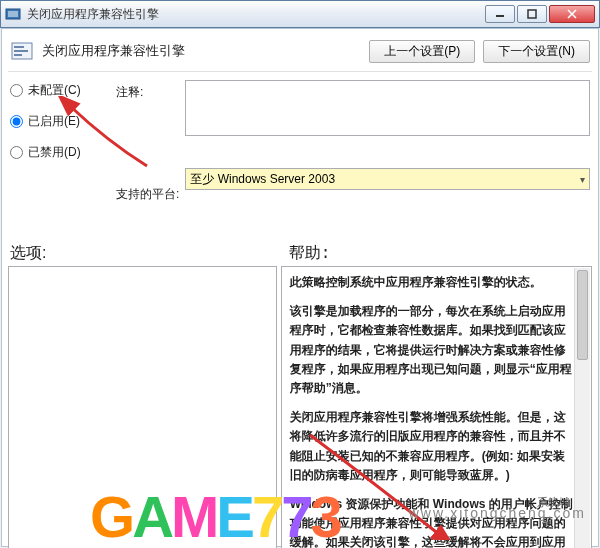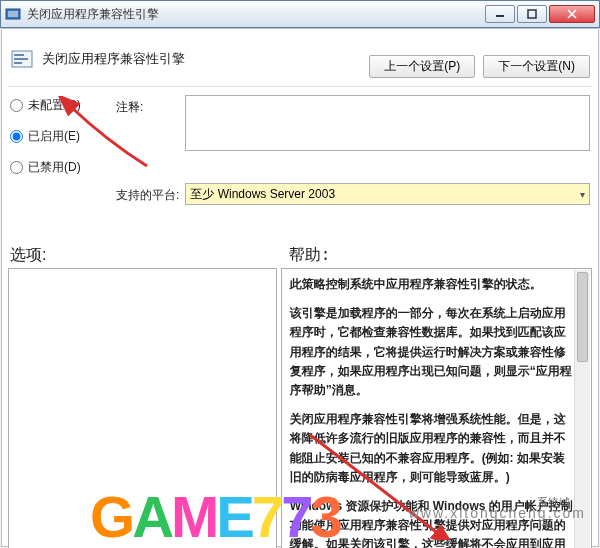--- a/index.html
+++ b/index.html
@@ -13,21 +13,21 @@
   .win-btns { display: flex; gap: 2px; }
   .win-btn { width: 30px; height: 18px; border: 1px solid #7a8aa0; border-radius: 2px; background: linear-gradient(#f7fbff,#dbe7f3); display:flex; align-items:center; justify-content:center; }
   .win-btn.close { width: 46px; background: linear-gradient(#f6a5a5,#d44); border-color:#a03030; color:#fff; }
   .win-btn svg { display:block; }
 
   .client { position:absolute; left:1px; right:1px; top:28px; bottom:1px; border:1px solid #b8c4d2; background:#fff; padding:6px; }
 
   .header-row { display:flex; align-items:center; gap:8px; padding:4px 2px 8px 2px; border-bottom:1px solid #e0e0e0; }
   .header-row .hicon { width:24px; height:24px; }
   .header-row .htext { font-size:13px; color:#1a1a1a; flex:1; }
-  .nav-btn { font-size:12px; padding:2px 14px; background:linear-gradient(#fdfdfd,#e7e7e7); border:1px solid #adadad; border-radius:2px; cursor:pointer;margin-top:16px; }
+  .nav-btn { font-size:12px; padding:2px 14px; background:linear-gradient(#fdfdfd,#e7e7e7); border:1px solid #adadad; border-radius:2px; cursor:pointer; }
 
   .main-grid { display:grid; grid-template-columns: 90px 1fr; column-gap:6px; row-gap:6px; padding:8px 2px 4px 2px; align-items:start;gap:16px; }
   .radios { display:flex; flex-direction:column; gap:14px; font-size:12px; color:#222; padding-top:2px; }
   .radio-row { display:flex; align-items:center; gap:5px; }
   .radio-row input { margin:0; }
   .lbl-small { font-size:12px; color:#222; padding-top:4px; }
   .comment-area { width:100%; height:56px; border:1px solid #abadb3; background:#fff; resize:none; font-size:12px; padding:2px; }
   .platform-select { width:100%; height:22px; border:1px solid #abadb3; background:#fef9c3; font-size:12px; padding:1px 4px; display:flex; align-items:center; justify-content:space-between; }
   .platform-select .chev { font-size:10px; color:#555; }
 
@@ -120,21 +120,21 @@
       <label class="radio-row">
         <input type="radio" name="state" style="">
         <span>已禁用(D)</span>
       </label>
     </div>
 
     <div style="display:grid; grid-template-columns:auto 1fr; column-gap:6px; row-gap:32px; align-items:start;">
       <div class="lbl-small">注释:</div>
       <textarea class="comment-area" style=""></textarea>
 
-      <div class="lbl-small" style="text-align:left;">支持的平台:</div>
+      <div class="lbl-small" style="text-align:left;margin-top:14px;">支持的平台:</div>
       <div class="platform-select">
         <span>至少 Windows Server 2003</span>
         <span class="chev">▾</span>
       </div>
     </div>
   </div>
 
   <div class="cols-header">
     <div>选项:</div>
     <div>帮助:</div>

